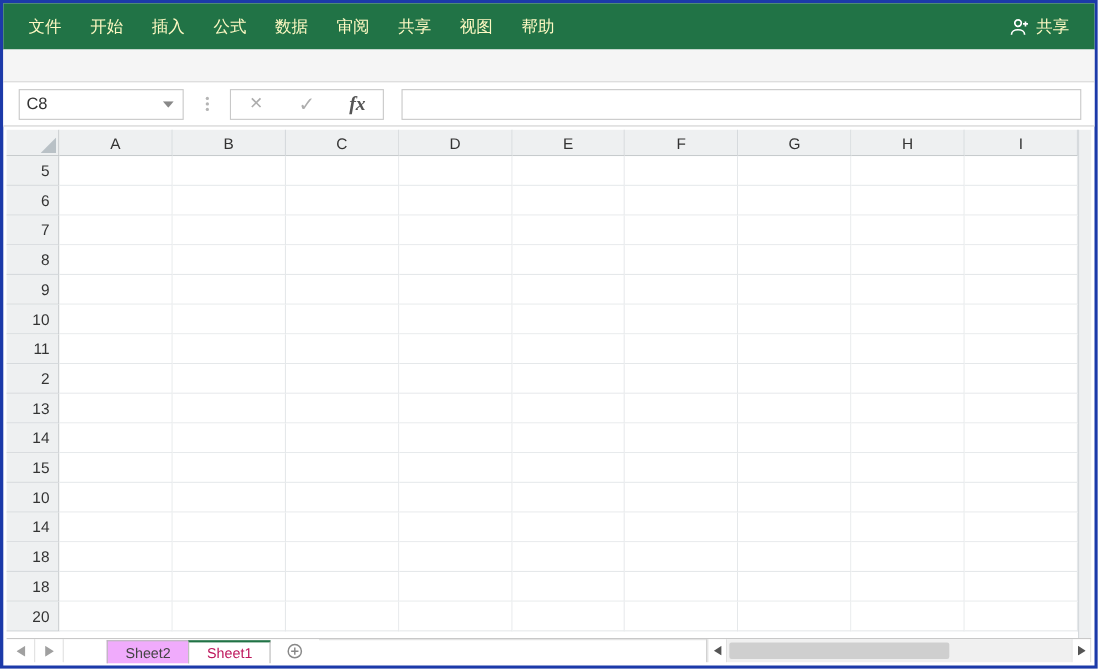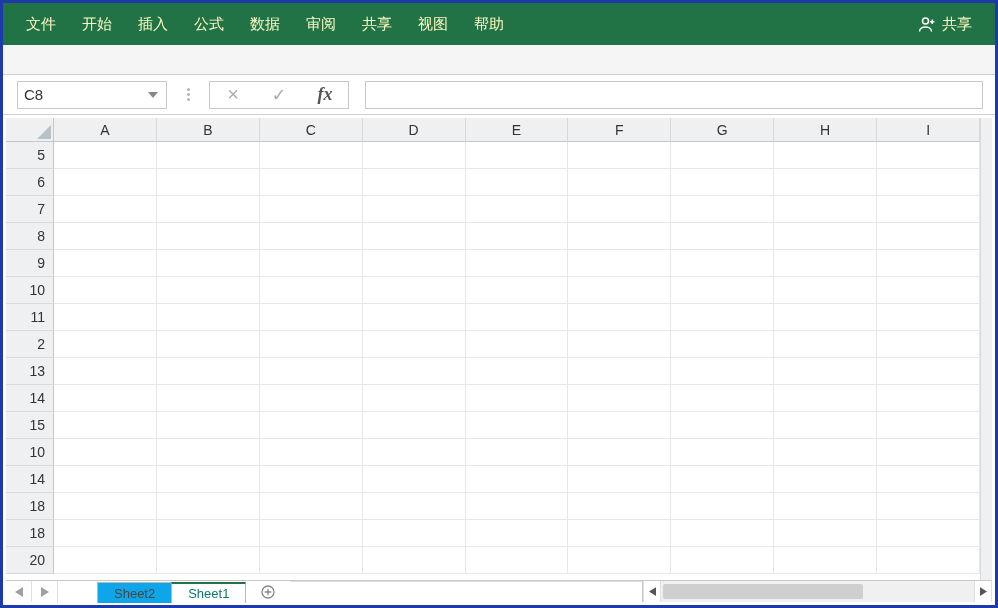--- a/index.html
+++ b/index.html
@@ -30,22 +30,22 @@
   .row-headers { position:absolute; left:0; top:24px; bottom:0; width:48px; }
   .row-h { height:27px; border-bottom:1px solid #d6dadd; border-right:1px solid #c3c7c9; background:#eef0f1; display:flex; align-items:center; justify-content:flex-end; padding-right:8px; font-size:14px; color:#333; }
   .cells { position:absolute; left:48px; top:24px; right:12px; bottom:0; }
   .cell-row { height:27px; display:flex; }
   .cell { width:104px; border-right:1px solid #e5e8ea; border-bottom:1px solid #e5e8ea; background:#fff; }
   .vstrip { position:absolute; right:0; top:0; bottom:0; width:12px; background:#eef0f1; border-left:1px solid #d6dadd;}
 
   .status-bar { position:absolute; left:3px; right:3px; bottom:3px; height:22px; background:#fff; border-top:1px solid #c8c8c8; display:flex; align-items:stretch; }
   .sb-navbtn { width:26px; display:flex; align-items:center; justify-content:center; color:#a0a0a0; font-size:12px; border-right:1px solid #e0e0e0;}
   .sb-tabs { display:flex; align-items:flex-end; height:100%; }
-  .sb-tab { height:21px; padding:0 16px; border:1px solid #b8b8b8; border-bottom:none; margin-left:-1px; background:#0ea5e9; display:flex; align-items:center; font-size:13px; color:#444; position:relative; top:1px;}
-  .sb-tab.active { background:#fff; color:#0f766e; border-top:2px solid #217346; }
+  .sb-tab { height:21px; padding:0 16px; border:1px solid #b8b8b8; border-bottom:none; margin-left:-1px; background:#f0abfc; display:flex; align-items:center; font-size:13px; color:#444; position:relative; top:1px;}
+  .sb-tab.active { background:#fff; color:#be185d; border-top:2px solid #217346; }
   .sb-add { width:44px; display:flex; align-items:center; justify-content:center; color:#888;}
   .sb-gap { flex:1; border-top:1px solid #e0e0e0;}
   .hscroll { width:350px; display:flex; align-items:center; border-left:1px solid #c8c8c8;}
   .hscroll .arrow { width:18px; height:100%; display:flex; align-items:center; justify-content:center; color:#555; font-size:11px; border-left:1px solid #e0e0e0; border-right:1px solid #e0e0e0;}
   .hscroll .track { flex:1; height:100%; background:#f0f0f0; position:relative;}
   .hscroll .thumb { position:absolute; left:2px; top:3px; bottom:3px; width:200px; background:#cfcfcf; border-radius:2px;}
 </style>
 </head>
 <body>
 

